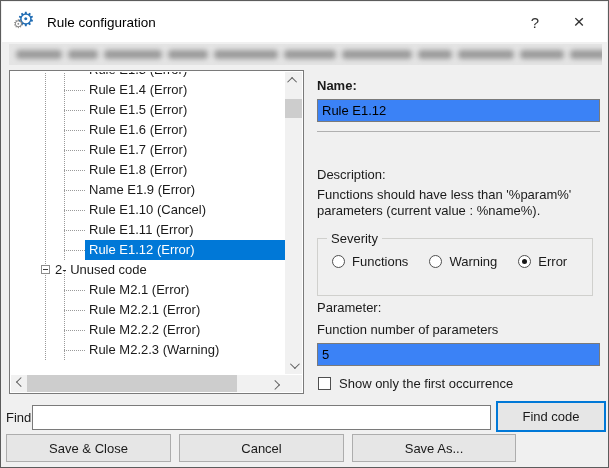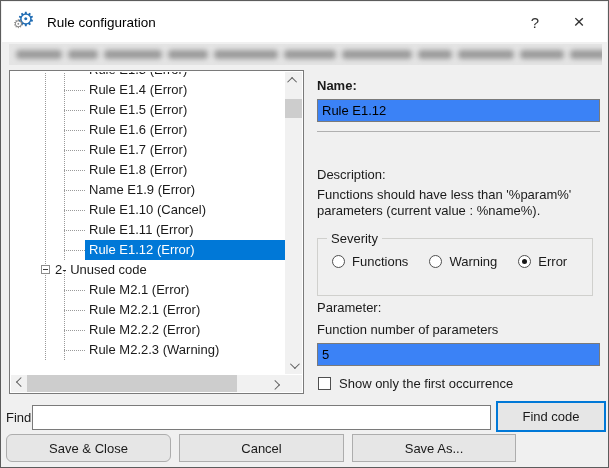--- a/index.html
+++ b/index.html
@@ -84,21 +84,21 @@
 
   
   .find-label { position:absolute; left:5px; top:409px; }
   .find-input { position:absolute; left:31px; top:404px; width:459px; height:25px; background:#fff;
                 border:1px solid #7a7a7a; font-family:inherit; font-size:13px; padding:0 4px; }
   .btn { background:#e6e6e6; border:1px solid #adadad; font-family:inherit; font-size:13px;
          color:#1a1a1a; display:flex; align-items:center; justify-content:center; }
   .find-next { position:absolute; left:495px; top:400px; width:110px; height:31px;
                border:2px solid #0078d7; }
   .foot { position:absolute; top:433px; height:28px; }
-  .b1 { left:5px;   width:165px;border-radius:6px; }
+  .b1 { left:5px;   width:165px; }
   .b2 { left:178px; width:165px; }
   .b3 { left:351px; width:164px; }
 </style>
 </head>
 <body>
 
 <div class="dialog">
 
   <div class="titlebar">
     <div class="app-icon">

